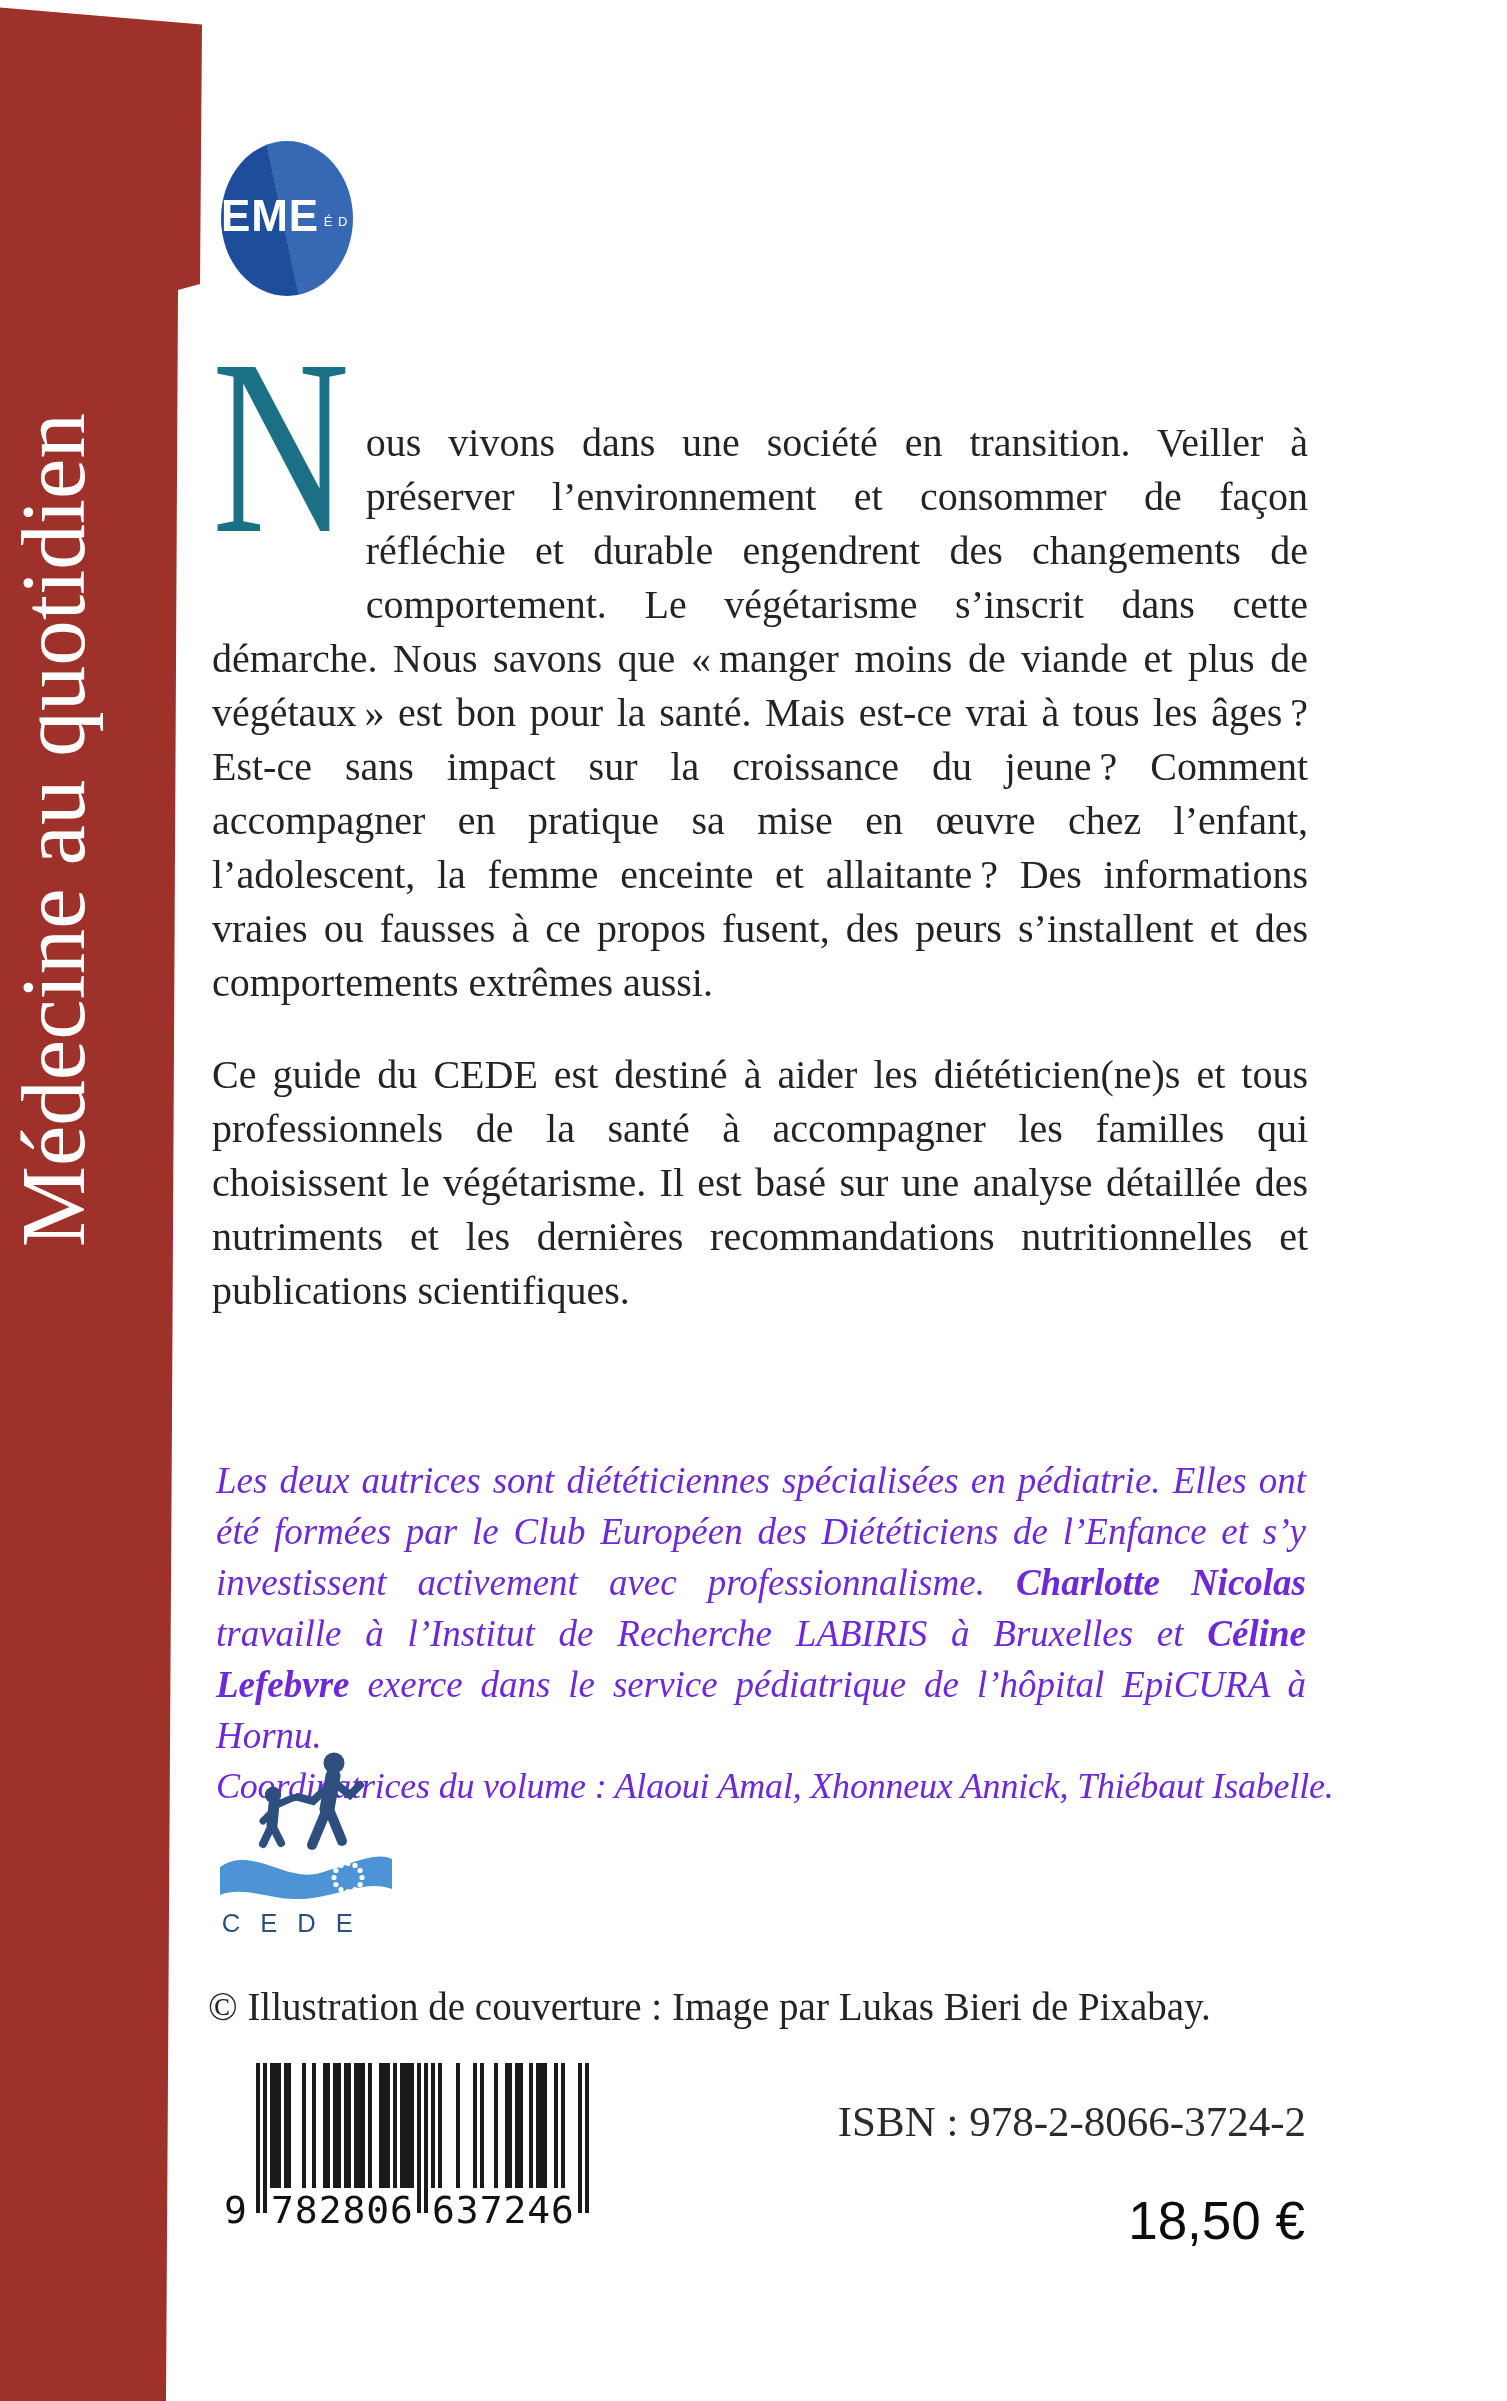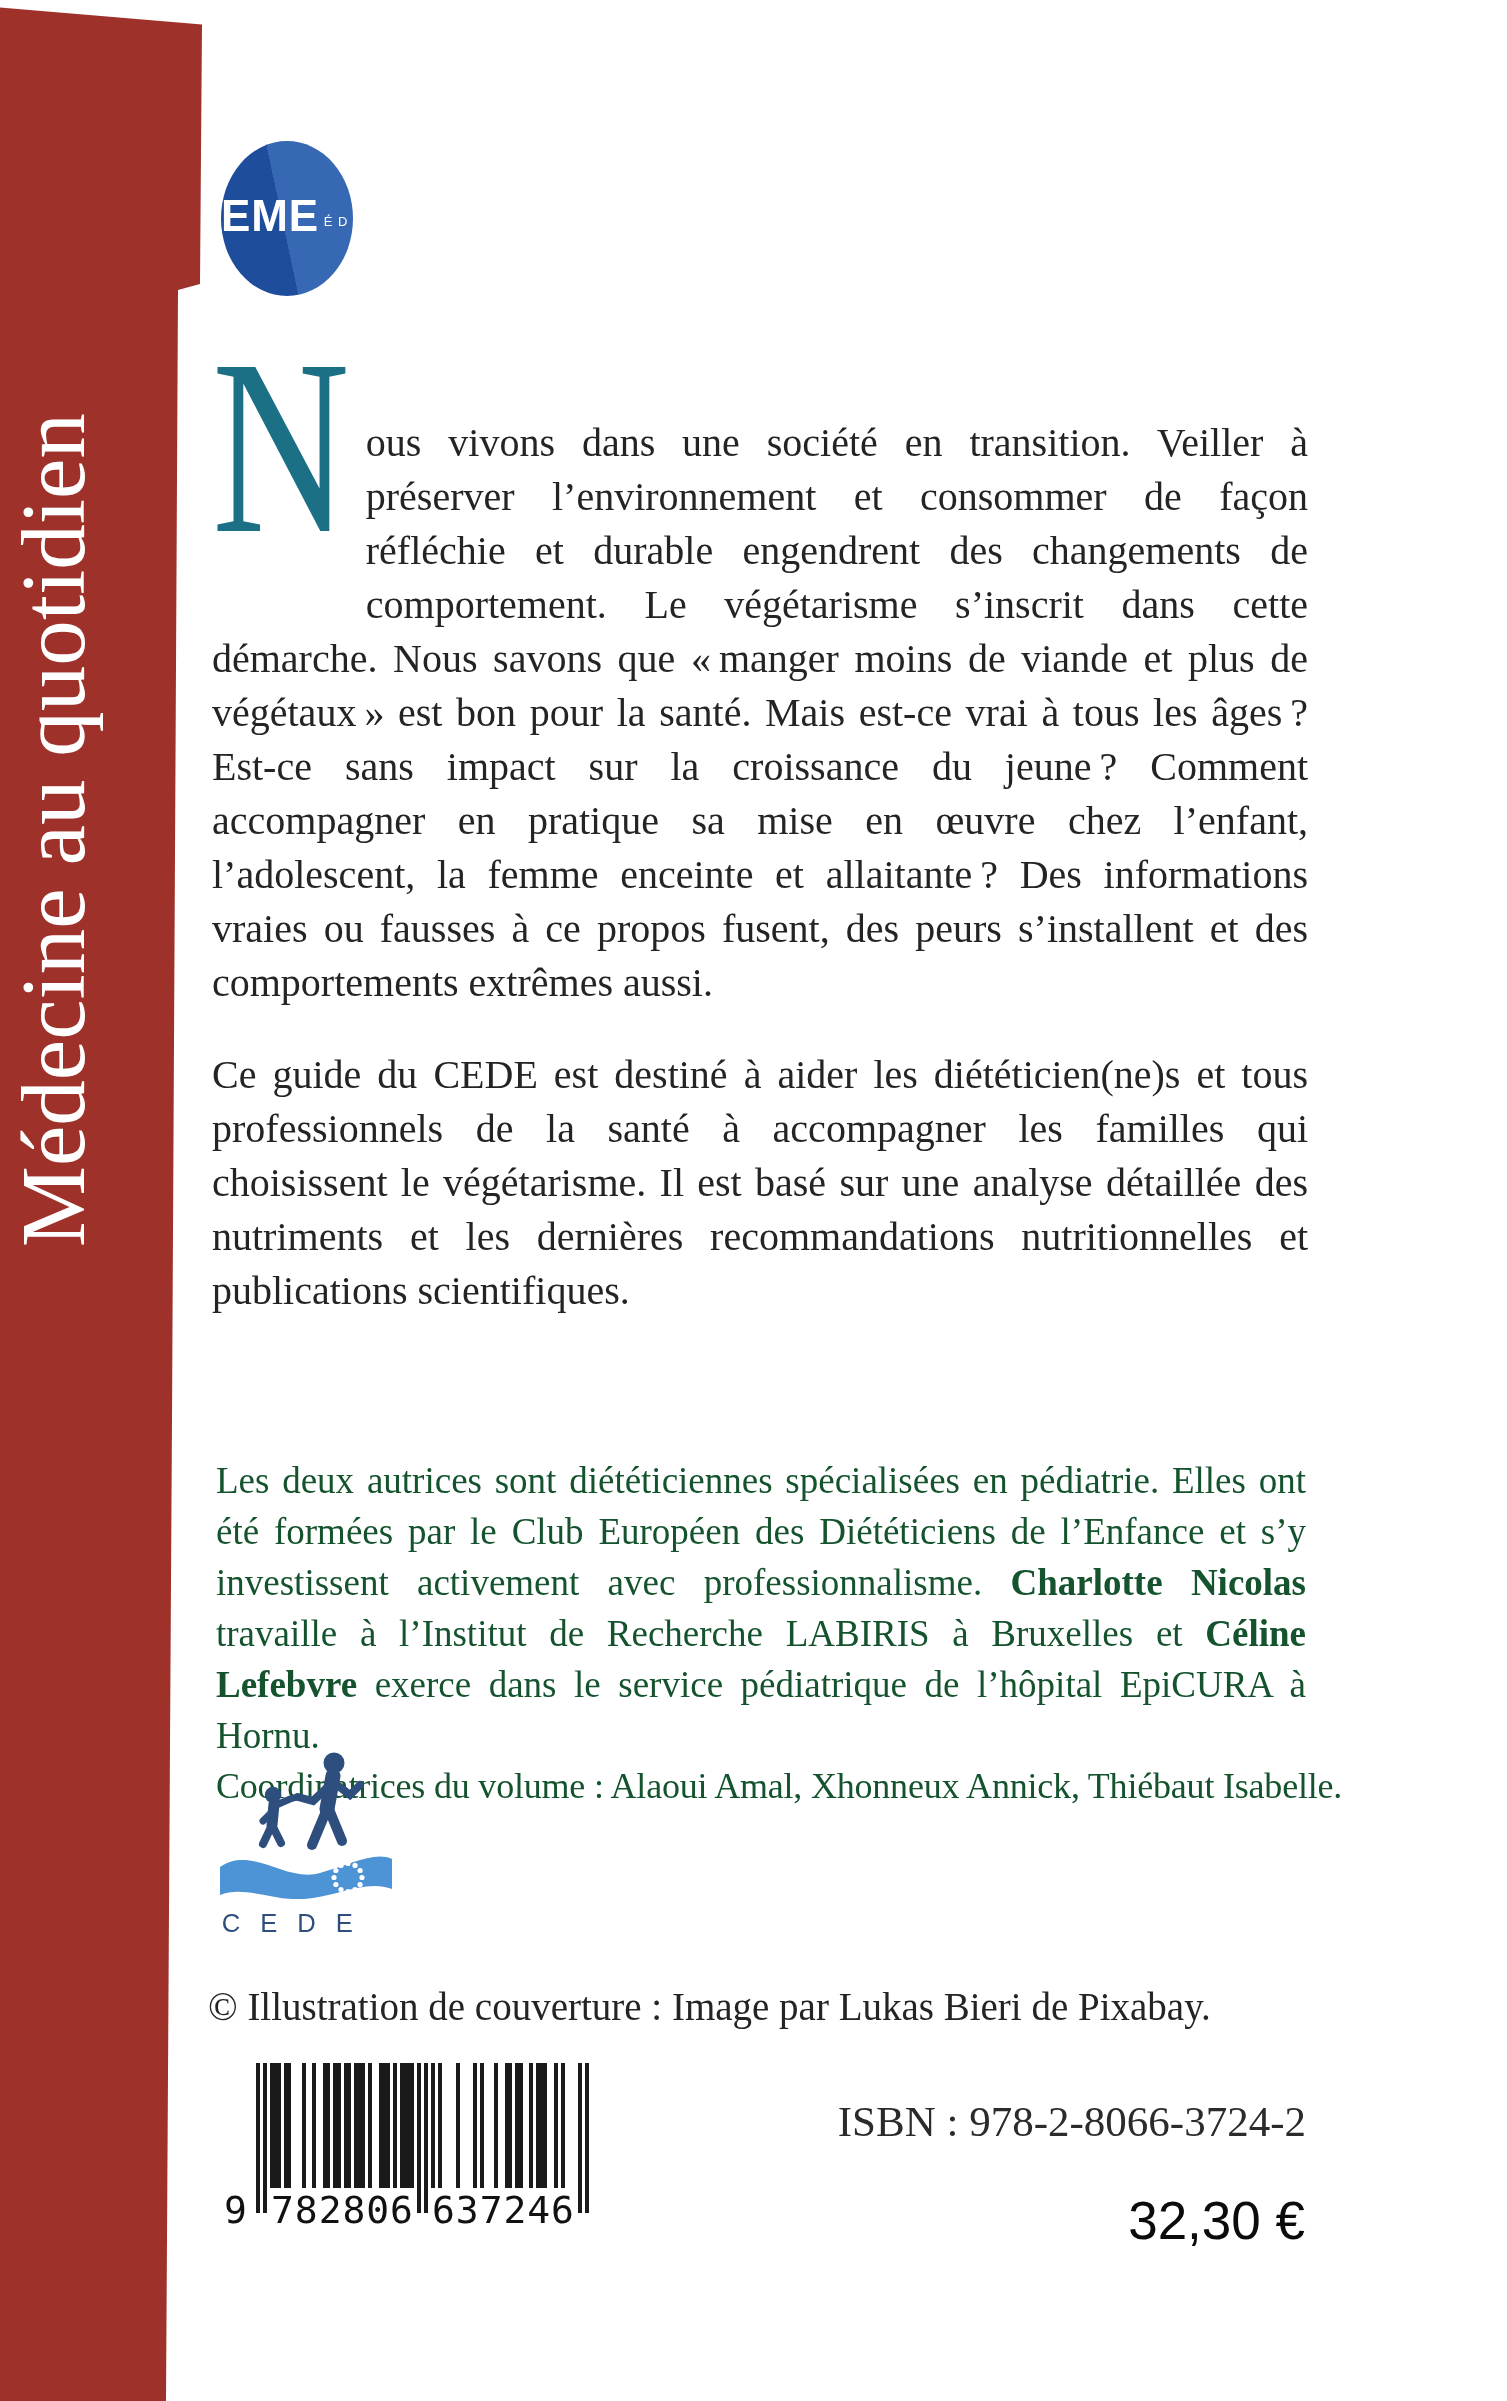--- a/index.html
+++ b/index.html
@@ -50,22 +50,22 @@
   }
   .dropcap{
     display:block;font-size:251px;line-height:1;color:#1C7086;
     transform:scaleX(0.76);transform-origin:0 0;
     margin-top:-95px;
   }
   .para2{margin-top:38px;}
   
   .authors-note{
     position:absolute;left:216px;top:1455px;width:1090px;
-    font-size:37px;line-height:51px;color:#14532d;
-    text-align:justify;
+    font-size:37px;line-height:51px;color:#6d28d9;
+    font-style:italic;text-align:justify;
   }
   .authors-note .b{font-weight:bold;}
   .coordinators{white-space:nowrap;font-size:36px;letter-spacing:-0.2px;text-align:left;}
   
   .cede-logo{position:absolute;left:216px;top:1749px;width:189px;}
   .cede-label{
     margin-top:5.7px;margin-left:5.7px;
     font-family:"Liberation Sans", sans-serif;
     font-size:25.6px;letter-spacing:20px;color:#2E4E7D;
   }
@@ -230,14 +230,14 @@
       <span>6</span>
       <span>3</span>
       <span>7</span>
       <span>2</span>
       <span>4</span>
       <span>6</span>
     </div>
 </div>
 
 <div class="isbn">ISBN : 978-2-8066-3724-2</div>
-<div class="price">32,30 €</div>
+<div class="price">18,50 €</div>
 
 
 </body></html>

